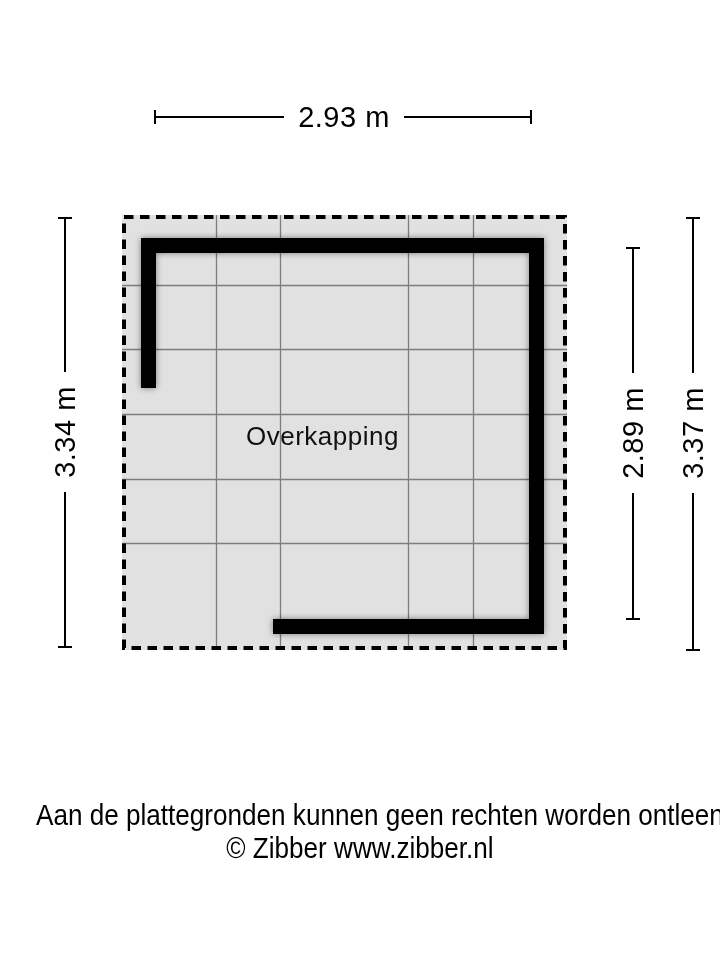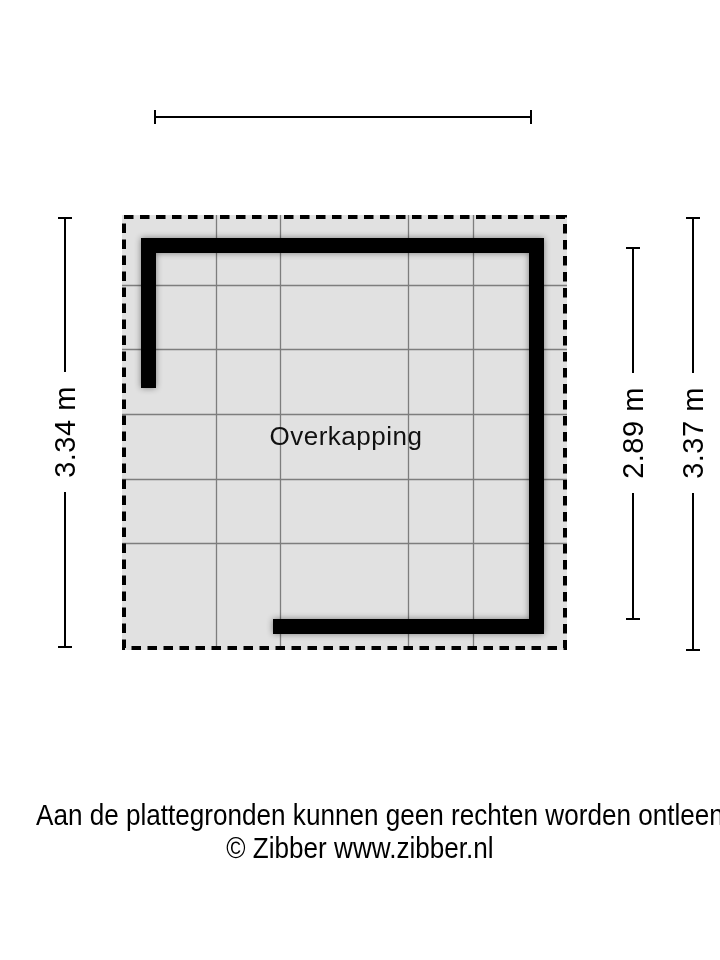--- a/index.html
+++ b/index.html
@@ -24,21 +24,21 @@
   .dashed{fill:none;stroke:var(--wall);stroke-width:4;stroke-dasharray:9.5 6.5;}
   .dim line{stroke:#000;stroke-width:2;}
   .dim-label{
     position:absolute;width:120px;height:30px;line-height:30px;
     text-align:center;background:#fff;
     font-size:29px;color:#000;letter-spacing:0.5px;white-space:nowrap;
   }
   .vert{transform:rotate(-90deg);}
   .room-label{
     position:absolute;left:246px;top:421px;width:200px;height:30px;line-height:30px;
-    text-align:center;font-size:26px;letter-spacing:0.5px;color:var(--text);white-space:nowrap;
+    font-size:26px;letter-spacing:0.5px;color:var(--text);white-space:nowrap;
   }
   .footer{position:absolute;left:0;top:799px;width:720px;text-align:center;color:#000;}
   .footer .line{
     font-size:29px;line-height:33px;white-space:nowrap;
     transform:scaleX(0.9);transform-origin:50% 50%;
   }
 </style>
 </head>
 <body>
 
@@ -86,20 +86,21 @@
         <line x1="626" y1="619" x2="640" y2="619"></line>
       </g>
       <g>
         <line x1="693" y1="218" x2="693" y2="650"></line>
         <line x1="686" y1="218" x2="700" y2="218"></line>
         <line x1="686" y1="650" x2="700" y2="650"></line>
       </g>
     </g>
   </svg>
 
+  <div class="dim-label" style="left:284px;top:102px;">2.93 m</div>
   <div class="dim-label vert" style="left:5px;top:417px;">3.34 m</div>
   <div class="dim-label vert" style="left:573px;top:418px;">2.89 m</div>
   <div class="dim-label vert" style="left:633px;top:418px;">3.37 m</div>
 
   <div class="room-label">Overkapping</div>
 
   <div class="footer">
     <div class="line">Aan de plattegronden kunnen geen rechten worden ontleend</div>
     <div class="line">© Zibber www.zibber.nl</div>
   </div>

